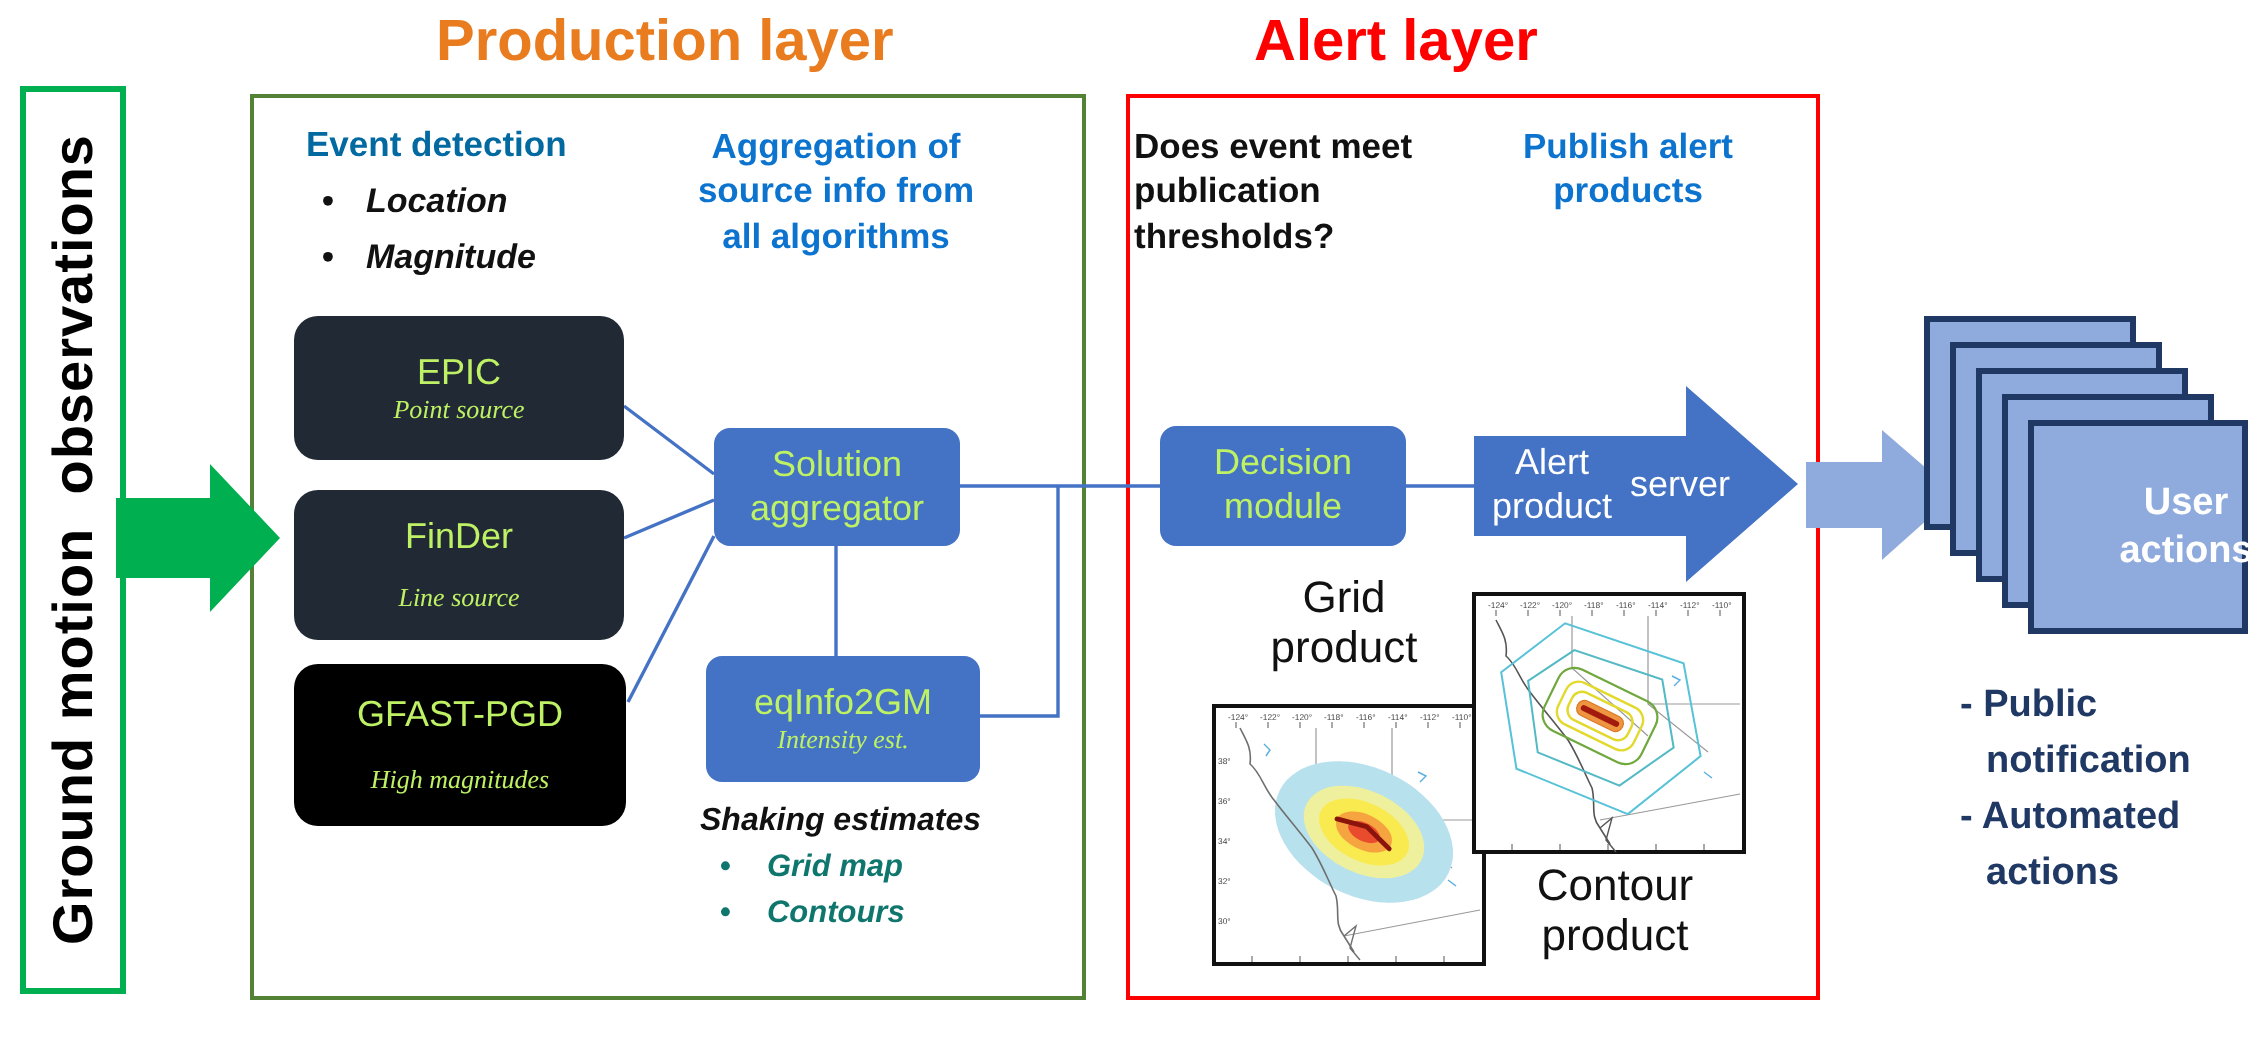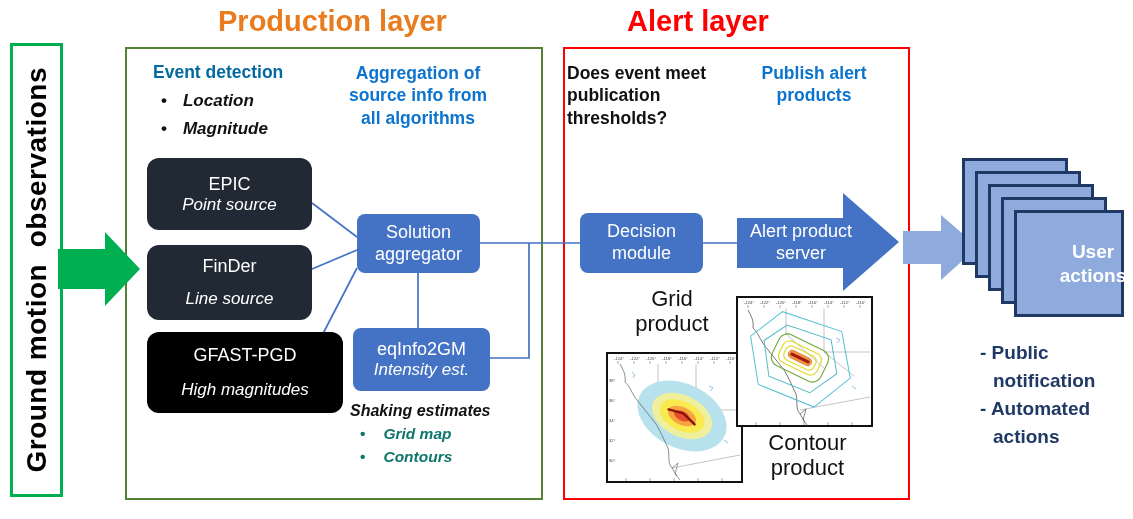--- a/index.html
+++ b/index.html
@@ -21,35 +21,35 @@
   .prod-box{left:125px;top:47px;width:418px;height:453px;border:2px solid #538135;box-sizing:border-box;}
   .alert-box{left:563px;top:47px;width:347px;height:453px;border:2px solid #FF0000;box-sizing:border-box;}
   
   .blk{line-height:1.3;}
   .heading{font-size:17.5px;font-weight:bold;color:#0369a1;}
   .blue-head{font-size:17.5px;font-weight:bold;color:#0C74CE;text-align:center;line-height:1.28;}
   .black-head-c{font-size:17.5px;font-weight:bold;color:#111;line-height:1.28;}
   .bullet-row{display:flex;font-size:17px;font-weight:bold;font-style:italic;color:#111;margin-top:6px;}
   .bullet-row::before{content:"•";font-style:normal;margin:0 16px 0 8px;}
   
-  .node{box-sizing:border-box;color:#ffffff;display:flex;flex-direction:column;
+  .node{box-sizing:border-box;color:#bef264;display:flex;flex-direction:column;
     align-items:center;justify-content:center;text-align:left;z-index:3;}
   .dark-node{background:#212934;border-radius:12px;}
   .black-node{background:#000;border-radius:12px;}
   .node .nm{font-size:18px;}
-  .node .ds{font-size:17px;font-style:italic;}
+  .node .ds{font-size:13px;font-style:italic;font-family:Liberation Serif, serif;}
   .blue-node{background:#4472C4;border-radius:8px;}
   .blue-node .ln{font-size:18px;line-height:1.22;}
   
   .shaking-head{font-size:16px;font-weight:bold;font-style:italic;color:#111;}
   .shaking-bullet{display:flex;font-size:15.5px;font-weight:bold;font-style:italic;color:#0f766e;margin-top:5px;}
   .shaking-bullet::before{content:"•";font-style:normal;margin:0 18px 0 10px;}
   
   .arrow-label{color:#fff;font-size:18px;text-align:center;line-height:1.2;
-    display:flex;flex-direction:column;align-items:center;justify-content:center;z-index:3;}
+    display:flex;flex-direction:row;align-items:center;justify-content:center;z-index:3;}
   
   .prod-label{font-size:22px;color:#111;text-align:center;line-height:1.12;}
   
   .mapwrap{z-index:3;}
   .mapwrap.contour{z-index:4;}
   
   .card{width:106px;height:107px;background:#8FAADC;border:3px solid #1F3864;
     box-sizing:border-box;z-index:3;padding-left:48px;}
   .card-front{display:flex;flex-direction:column;align-items:center;justify-content:center;}
   .card-front .cl{color:#fff;font-size:19px;font-weight:bold;line-height:1.25;}
@@ -105,21 +105,21 @@
   </div>
 
   <div class="abs node dark-node" style="left:147px;top:158px;width:165px;height:72px;">
     <div class="nm">EPIC</div>
     <div class="ds">Point source</div>
   </div>
   <div class="abs node dark-node" style="left:147px;top:245px;width:165px;height:75px;justify-content:space-evenly;">
     <div class="nm">FinDer</div>
     <div class="ds">Line source</div>
   </div>
-  <div class="abs node black-node" style="left:147px;top:332px;width:196px;height:81px;justify-content:space-evenly;">
+  <div class="abs node black-node" style="left:147px;top:332px;width:166px;height:81px;justify-content:space-evenly;">
     <div class="nm">GFAST-PGD</div>
     <div class="ds">High magnitudes</div>
   </div>
 
   <div class="abs node blue-node" style="left:357px;top:214px;width:123px;height:59px;">
     <div class="ln">Solution</div>
     <div class="ln">aggregator</div>
   </div>
   <div class="abs node blue-node" style="left:353px;top:328px;width:137px;height:63px;">
     <div class="nm">eqInfo2GM</div>

